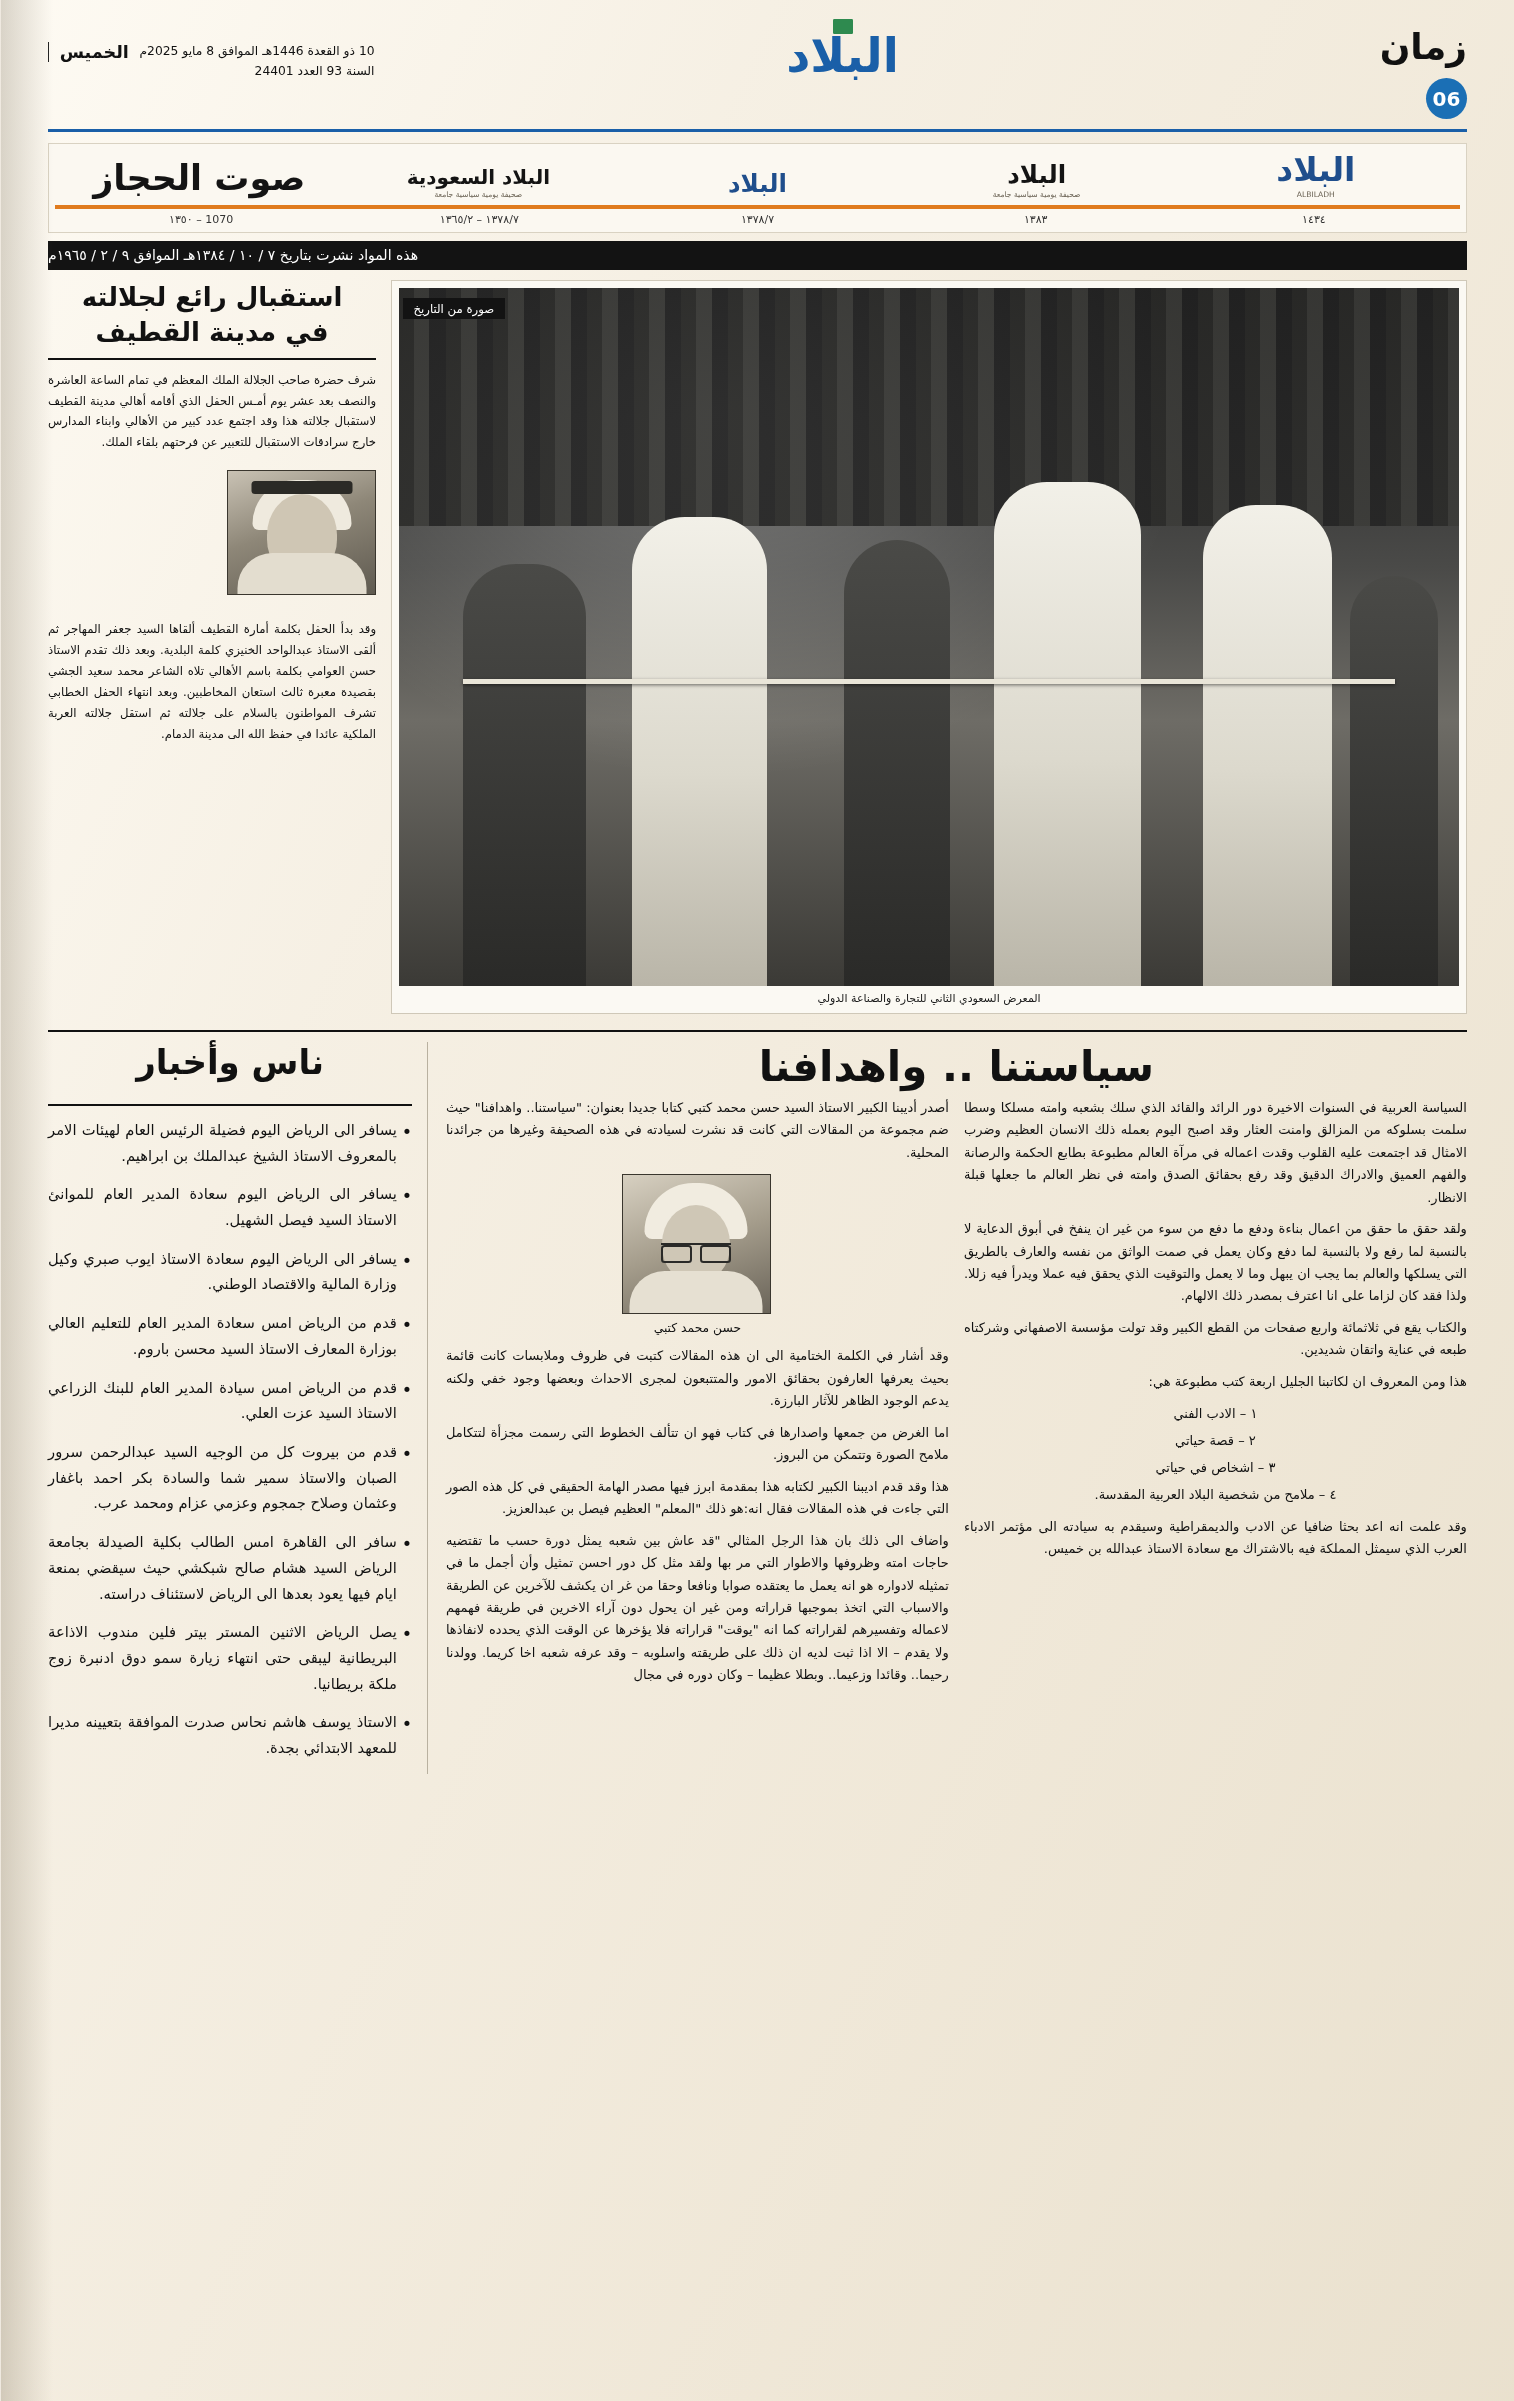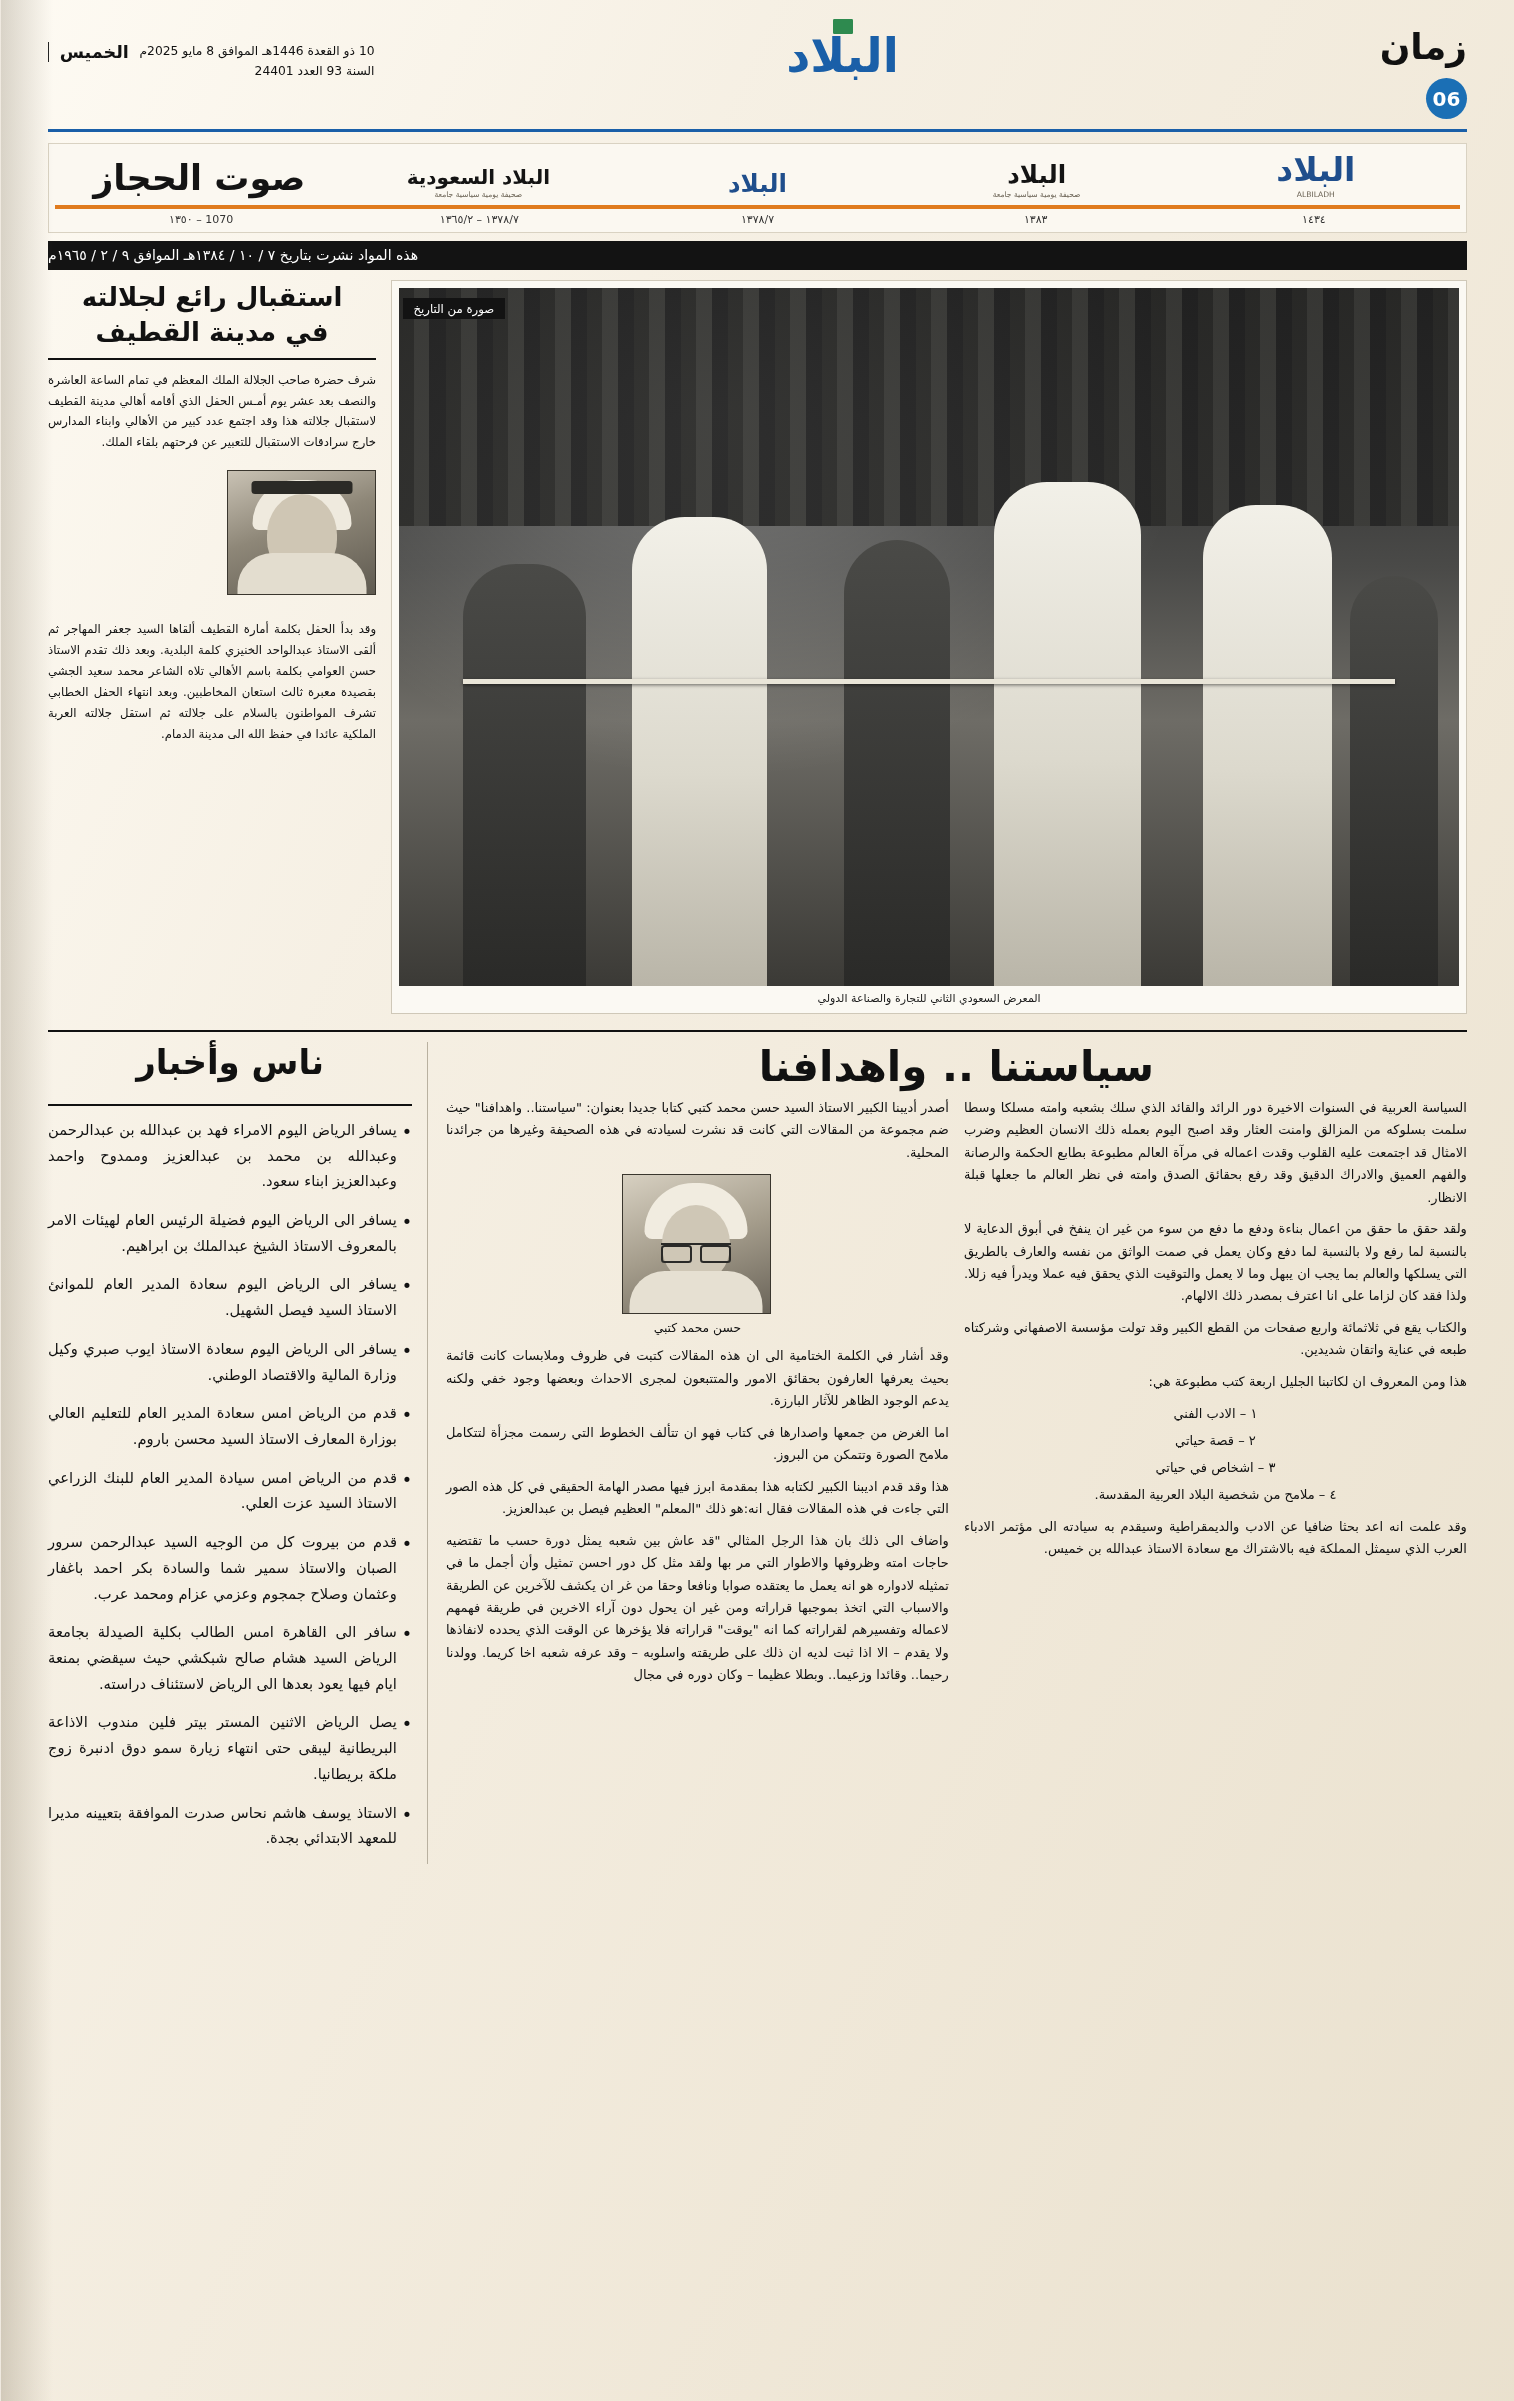--- a/index.html
+++ b/index.html
@@ -479,21 +479,20 @@
           <p>اما الغرض من جمعها واصدارها في كتاب فهو ان تتألف الخطوط التي رسمت مجزأة لتتكامل ملامح الصورة وتتمكن من البروز.</p>
           <p>هذا وقد قدم اديبنا الكبير لكتابه هذا بمقدمة ابرز فيها مصدر الهامة الحقيقي في كل هذه الصور التي جاءت في هذه المقالات فقال انه:هو ذلك "المعلم" العظيم فيصل بن عبدالعزيز.</p>
           <p>واضاف الى ذلك بان هذا الرجل المثالي "قد عاش بين شعبه يمثل دورة حسب ما تقتضيه حاجات امته وظروفها والاطوار التي مر بها ولقد مثل كل دور احسن تمثيل وأن أجمل ما في تمثيله لادواره هو انه يعمل ما يعتقده صوابا ونافعا وحقا من غر ان يكشف للآخرين عن الطريقة والاسباب التي اتخذ بموجبها قراراته ومن غير ان يحول دون آراء الاخرين في طريقة فهمهم لاعماله وتفسيرهم لقراراته كما انه "يوقت" قراراته فلا يؤخرها عن الوقت الذي يحدده لانفاذها ولا يقدم – الا اذا ثبت لديه ان ذلك على طريقته واسلوبه – وقد عرفه شعبه اخا كريما. وولدنا رحيما.. وقائدا وزعيما.. وبطلا عظيما – وكان دوره في مجال</p>
         </div>
       </div>
     </div>
 
     <div class="col-side">
       <h2 class="side-title">ناس وأخبار</h2>
       <ul class="news-list">
-        <li>يسافر الرياض اليوم الامراء فهد بن عبدالله بن عبدالرحمن وعبدالله بن محمد بن عبدالعزيز وممدوح واحمد وعبدالعزيز ابناء سعود.</li>
         <li>يسافر الى الرياض اليوم فضيلة الرئيس العام لهيئات الامر بالمعروف الاستاذ الشيخ عبدالملك بن ابراهيم.</li>
         <li>يسافر الى الرياض اليوم سعادة المدير العام للموانئ الاستاذ السيد فيصل الشهيل.</li>
         <li>يسافر الى الرياض اليوم سعادة الاستاذ ايوب صبري وكيل وزارة المالية والاقتصاد الوطني.</li>
         <li>قدم من الرياض امس سعادة المدير العام للتعليم العالي بوزارة المعارف الاستاذ السيد محسن باروم.</li>
         <li>قدم من الرياض امس سيادة المدير العام للبنك الزراعي الاستاذ السيد عزت العلي.</li>
         <li>قدم من بيروت كل من الوجيه السيد عبدالرحمن سرور الصبان والاستاذ سمير شما والسادة بكر احمد باغفار وعثمان وصلاح جمجوم وعزمي عزام ومحمد عرب.</li>
         <li>سافر الى القاهرة امس الطالب بكلية الصيدلة بجامعة الرياض السيد هشام صالح شبكشي حيث سيقضي بمنعة ايام فيها يعود بعدها الى الرياض لاستئناف دراسته.</li>
         <li>يصل الرياض الاثنين المستر بيتر فلين مندوب الاذاعة البريطانية ليبقى حتى انتهاء زيارة سمو دوق ادنبرة زوج ملكة بريطانيا.</li>
         <li>الاستاذ يوسف هاشم نحاس صدرت الموافقة بتعيينه مديرا للمعهد الابتدائي بجدة.</li>
       </ul>

